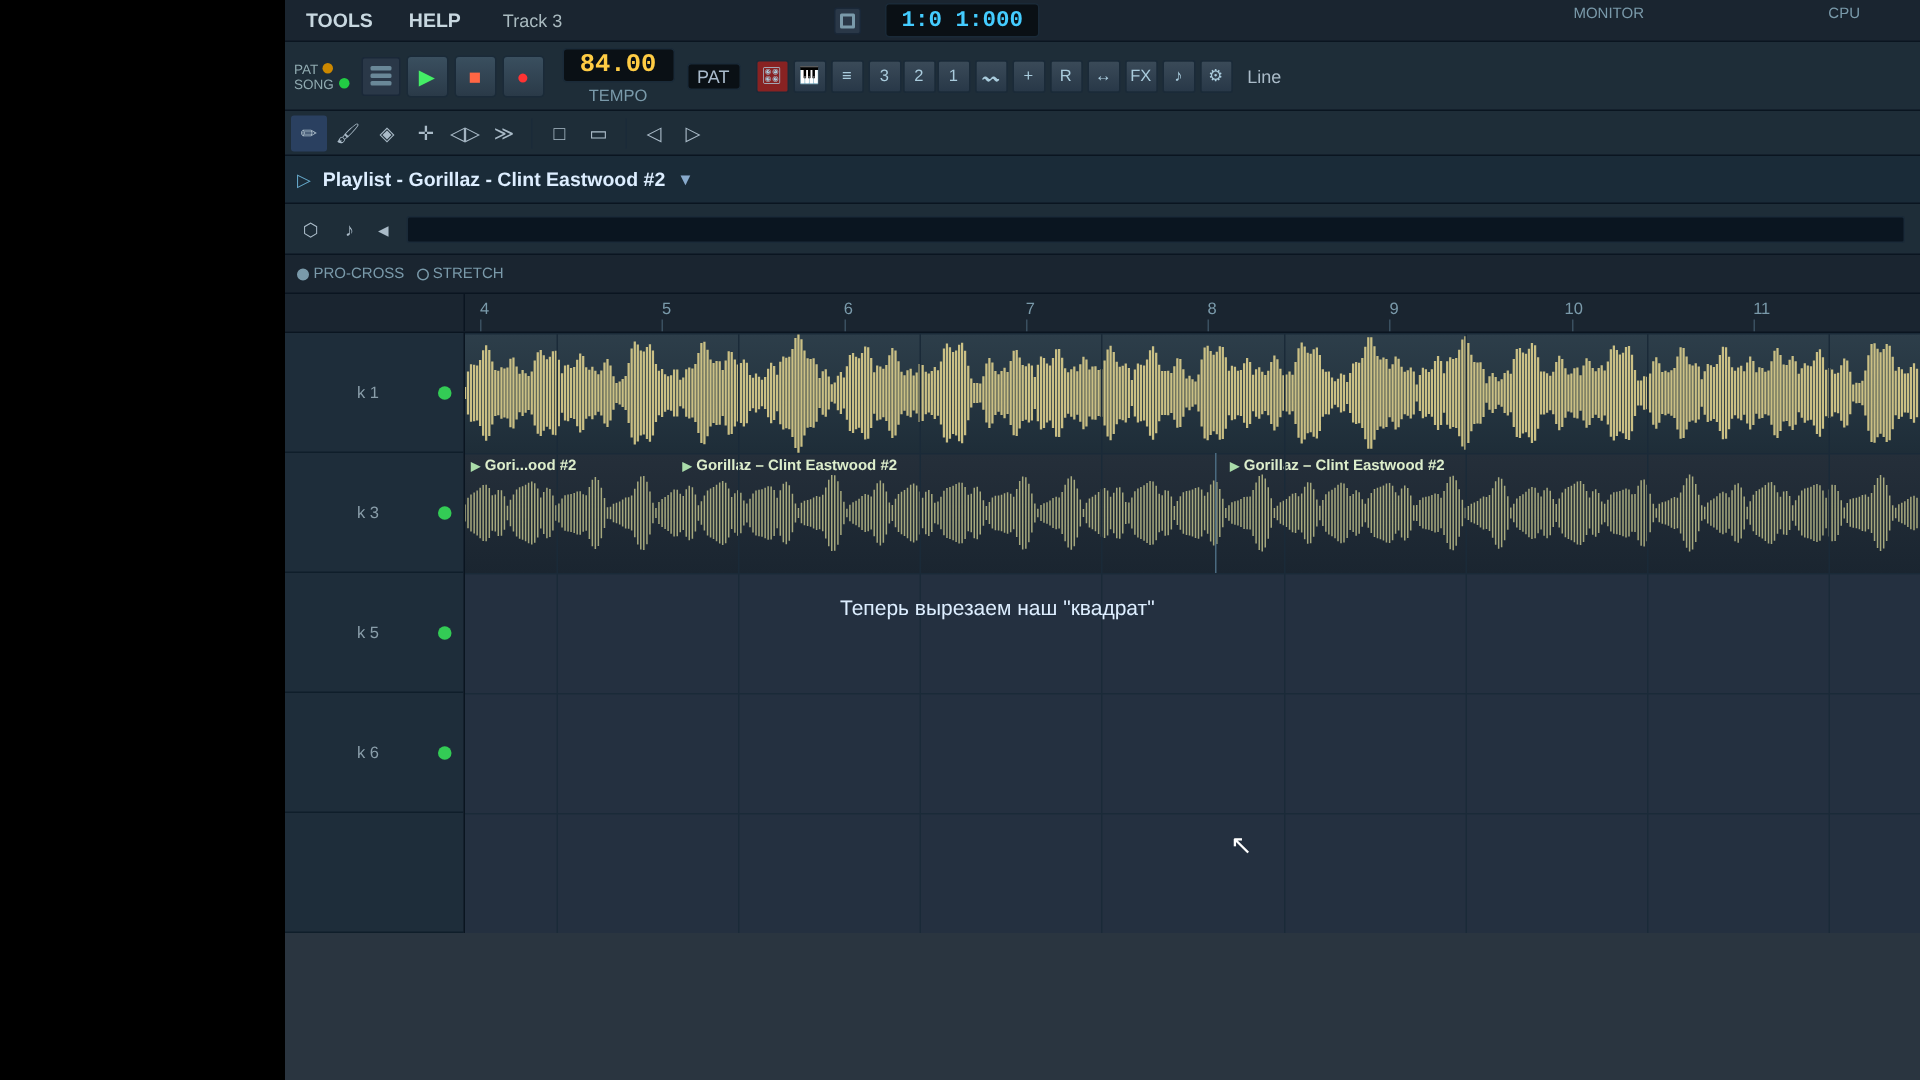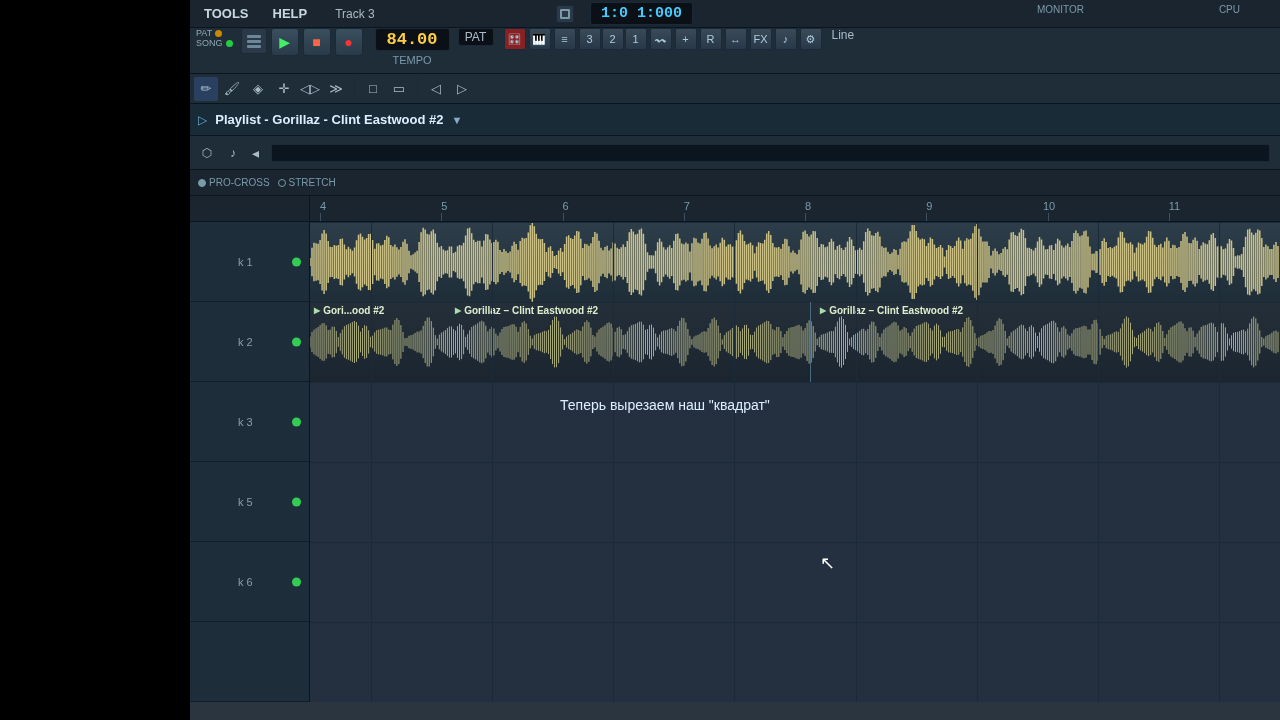--- a/index.html
+++ b/index.html
@@ -44,21 +44,21 @@
       color: #aabbc0;
       font-size: 12px;
       margin-left: 10px;
     }
 
     
     .toolbar {
       height: 46px;
       background: #1e2d38;
       display: flex;
-      align-items: flex-start;
+      align-items: center;
       padding: 0 6px;
       gap: 4px;
       border-bottom: 1px solid #0a1520;
     }
 
     .pat-song-section {
       display: flex;
       flex-direction: column;
       margin-right: 4px;
     }
@@ -337,21 +337,21 @@
     <span class="track-label-top">Track 3</span>
 
     <div style="position:absolute; left:310px; top:0; width:130px; height:28px; display:flex; align-items:center; justify-content:center; gap:3px;">
       <div style="width:18px;height:18px;background:#2a3848;border:1px solid #1a2838;border-radius:2px;display:flex;align-items:center;justify-content:center;">
         <div style="width:10px;height:10px;border:2px solid #7a9aaa;border-radius:1px;"></div>
       </div>
     </div>
 
     <div style="position:absolute; left:400px; top:2px; background:#0a1015; border:1px solid #1a2a38; border-radius:3px; padding:2px 10px; color:#44ccff; font-size:15px; font-weight:bold; font-family:'Courier New',monospace;">1:0 1:000</div>
 
-    <div style="position:absolute; right:196px; top:4px; color:#7a9aaa; font-size:10px;padding-left:36px;">MONITOR</div>
+    <div style="position:absolute; right:184px; top:4px; color:#7a9aaa; font-size:10px;padding-left:36px;">MONITOR</div>
     <div style="position:absolute; right:40px; top:4px; color:#7a9aaa; font-size:10px;">CPU</div>
   </div>
 
   <div class="toolbar">
 
     <div class="pat-song-section">
       <div class="pat-btn">
         <span>PAT</span>
         <span class="orange-dot"></span>
       </div>
@@ -471,24 +471,20 @@
     <div style="display:flex; flex:1; overflow:hidden;">
 
       <div class="track-list">
 
         <div id="track-labels-container">
             <div class="track-row">
               <span class="track-name">k 1</span>
               <div class="track-green-dot"></div>
             </div>
             <div class="track-row">
-              <span class="track-name">k 2</span>
-              <div class="track-green-dot"></div>
-            </div>
-            <div class="track-row">
               <span class="track-name">k 3</span>
               <div class="track-green-dot"></div>
             </div>
             <div class="track-row">
               <span class="track-name">k 5</span>
               <div class="track-green-dot"></div>
             </div>
             <div class="track-row">
               <span class="track-name">k 6</span>
               <div class="track-green-dot"></div>

